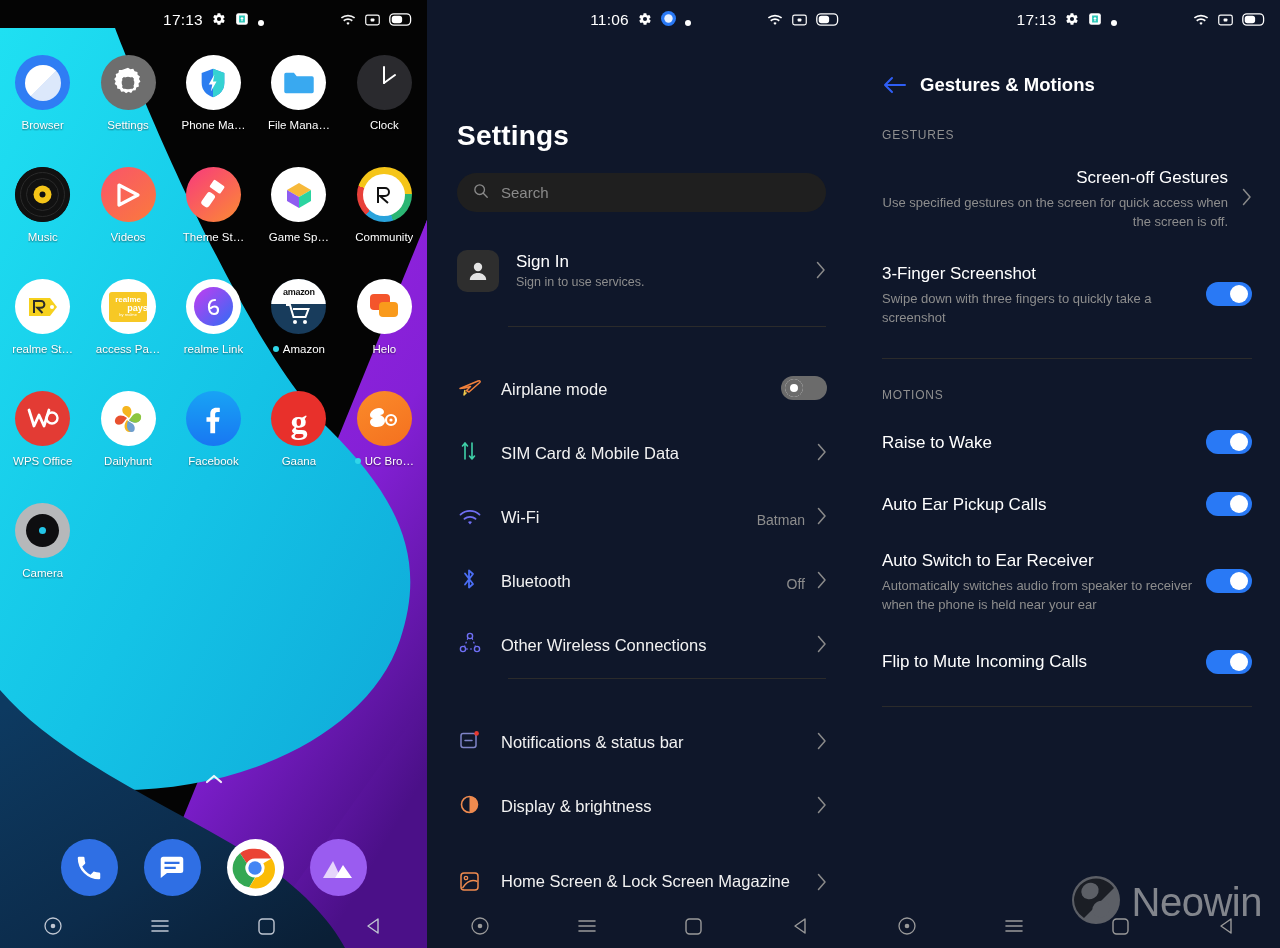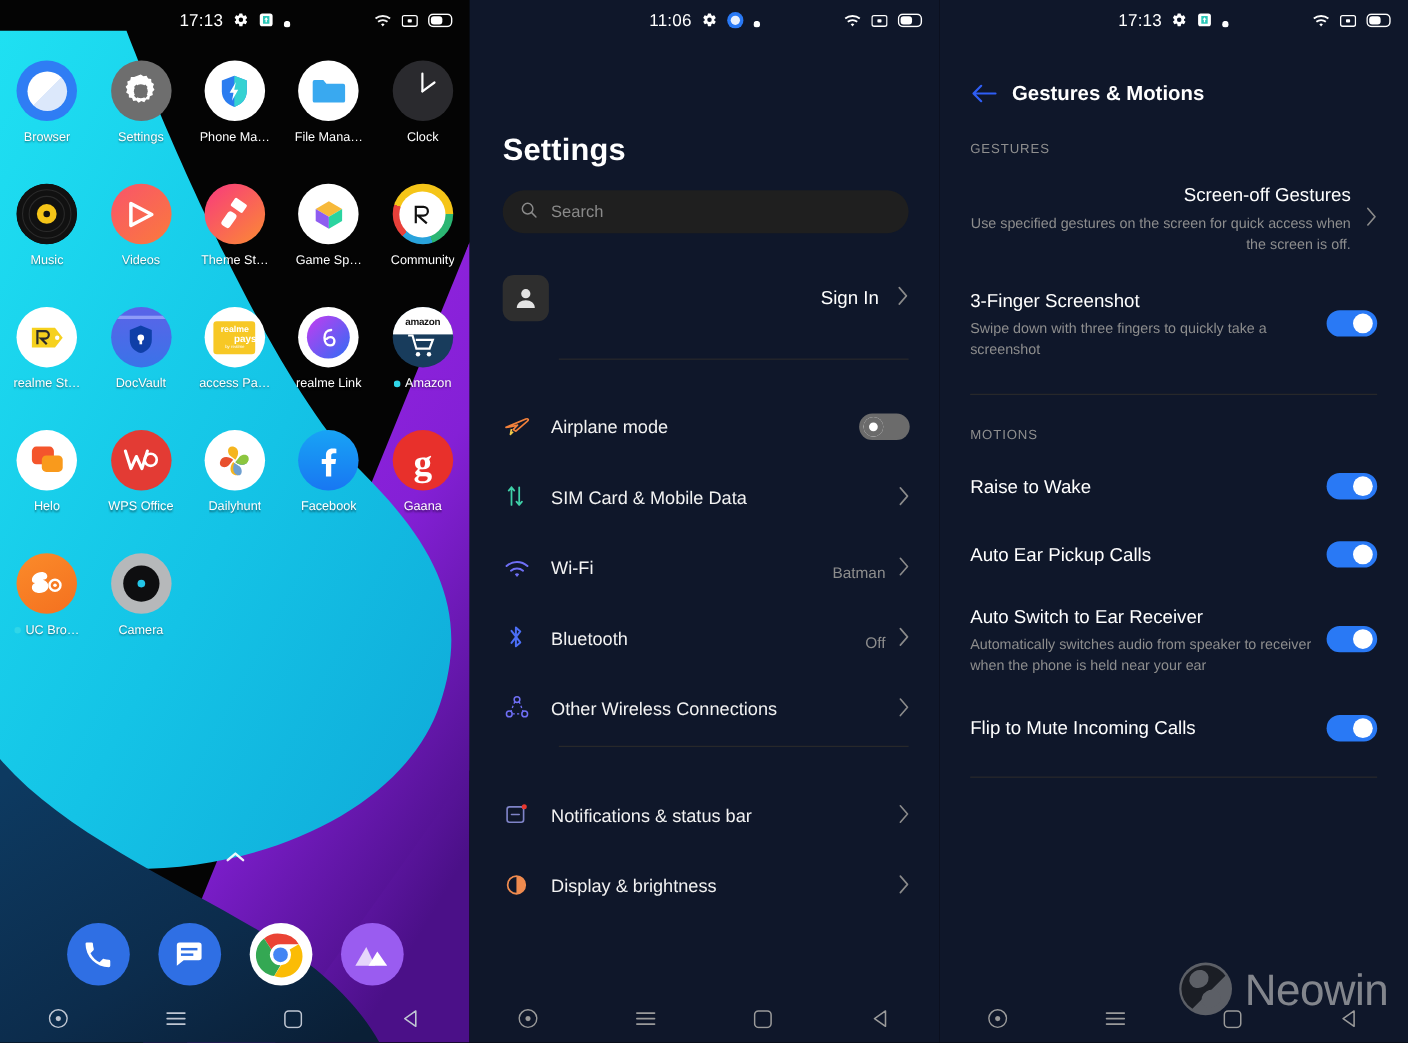--- a/index.html
+++ b/index.html
@@ -69,21 +69,21 @@
   
   .s-title { position: absolute; top: 120px; left: 30px; color: #fff;
              font-size: 28px; font-weight: 700; letter-spacing: .2px; }
   .searchbox {
     position: absolute; top: 173px; left: 30px; width: 369px; height: 39px;
     background: #1f1f1f; border-radius: 20px; display: flex; align-items: center;
     gap: 12px; padding: 0 16px; color: #8a8a8a; font-size: 15px;
   }
   .signin {
     position: absolute; top: 245px; left: 30px; width: 369px; height: 52px;
-    display: flex; align-items: center; gap: 17px; text-align: right;
+    display: flex; align-items: center; gap: 17px;
   }
   .signin-av { width: 42px; height: 42px; border-radius: 10px; background: #2e2e2e;
                display:flex; align-items:center; justify-content:center; flex:none; }
   .signin-txt { flex: 1; }
   .signin-t { color: #fff; font-size: 17px; line-height: 22px; }
   .signin-s { color: #8d8d8d; font-size: 12.5px; line-height: 18px; }
 
   .divider { position: absolute; left: 507px; width: 318px; height: 1px; background: #2b2b2b; }
   .p2 .divider { left: 81px; width: 318px; }
 
@@ -344,33 +344,20 @@
               <path d="M4 4h21l7 9-7 9H4z" fill="#f6d11e"></path>
               <circle cx="27" cy="13" r="2" fill="#fff"></circle>
               <path d="M9 19V7h7a3.4 3.4 0 0 1 0 6.8h-3.6L17.5 19" fill="none" stroke="#2b2b2b" stroke-width="2"></path>
             </svg>
         </div>
         <div class="applabel">
             <span>realme St…</span>
           </div>
       </div>
 
-      <div class="app">
-        <div class="appicon" style="background:linear-gradient(180deg,#5b63e8,#3a73e8);">
-          <div style="position:absolute;top:8px;left:0;right:0;height:3px;background:#8f9bf7;"></div>
-          <svg width="26" height="30" viewBox="0 0 26 30" style="margin-top:4px;">
-              <path d="M13 2l10 4v9c0 6-4.2 10.5-10 12C7.2 25.5 3 21 3 15V6z" fill="#0f3fa8"></path>
-              <circle cx="13" cy="13" r="3" fill="#fff"></circle>
-              <rect x="11.8" y="14" width="2.4" height="5" fill="#fff"></rect>
-            </svg>
-        </div>
-        <div class="applabel">
-            <span>DocVault</span>
-          </div>
-      </div>
 
       <div class="app">
         <div class="appicon" style="background:#fff;">
           <div style="width:38px;height:30px;background:#f7c825;border-radius:3px;display:flex;flex-direction:column;align-items:center;justify-content:center;line-height:1;">
             <span style="font-size:8px;color:#fff;font-weight:700;">realme</span>
             <span style="font-size:9px;color:#fff;font-weight:700;padding-left:24px;">paysa</span>
             <span style="font-size:4px;color:#fff;">by realme</span>
           </div>
         </div>
         <div class="applabel">
@@ -621,20 +608,21 @@
 
     <div class="signin">
       <div class="signin-av">
         <svg width="24" height="24" viewBox="0 0 24 24" fill="#e3e3e3">
             <circle cx="12" cy="8" r="4.2"></circle>
             <path d="M3.8 21c0-4.3 3.7-7 8.2-7s8.2 2.7 8.2 7z"></path>
           </svg>
       </div>
       <div class="signin-txt">
         <div class="signin-t">Sign In</div>
+        <div class="signin-s">Sign in to use services.</div>
       </div>
       <span class="chev">
         <svg width="10" height="18" viewBox="0 0 10 18">
             <path d="M1.5 1.5 L8 9 L1.5 16.5" fill="none" stroke="#8a8a8a" stroke-width="1.5" stroke-linecap="round" stroke-linejoin="round"></path>
           </svg>
       </span>
     </div>
 
     <div class="divider" style="top:326px;"></div>
 
@@ -742,20 +730,35 @@
           </svg>
       </span>
       <span class="slabel">Display &amp; brightness</span>
       <span class="chev">
         <svg width="10" height="18" viewBox="0 0 10 18">
             <path d="M1.5 1.5 L8 9 L1.5 16.5" fill="none" stroke="#8a8a8a" stroke-width="1.5" stroke-linecap="round" stroke-linejoin="round"></path>
           </svg>
       </span>
     </div>
 
+    <div class="srow" style="top:828px;height:66px;">
+      <span class="sicon">
+        <svg width="25" height="25" viewBox="0 0 25 25">
+            <rect x="4" y="4" width="17" height="17" rx="3" fill="none" stroke="#ef8b4f" stroke-width="1.5"></rect>
+            <circle cx="9" cy="9" r="1.7" fill="none" stroke="#ef8b4f" stroke-width="1.3"></circle>
+            <path d="M5.5 19 C10 12 15 10 20.5 12.5" fill="none" stroke="#ef8b4f" stroke-width="1.4"></path>
+          </svg>
+      </span>
+      <span class="slabel" style="white-space:normal;line-height:26px;">Home Screen &amp; Lock Screen Magazine</span>
+      <span class="chev">
+        <svg width="10" height="18" viewBox="0 0 10 18">
+            <path d="M1.5 1.5 L8 9 L1.5 16.5" fill="none" stroke="#8a8a8a" stroke-width="1.5" stroke-linecap="round" stroke-linejoin="round"></path>
+          </svg>
+      </span>
+    </div>
 
     <div class="navbar">
       <div class="navbtn">
         <svg width="18" height="18" viewBox="0 0 18 18">
             <circle cx="9" cy="9" r="8" fill="none" stroke="#9a9a9a" stroke-width="1.3"></circle>
             <circle cx="9" cy="9" r="2.3" fill="#9a9a9a"></circle>
           </svg>
       </div>
       <div class="navbtn">
         <svg width="20" height="16" viewBox="0 0 20 16">

